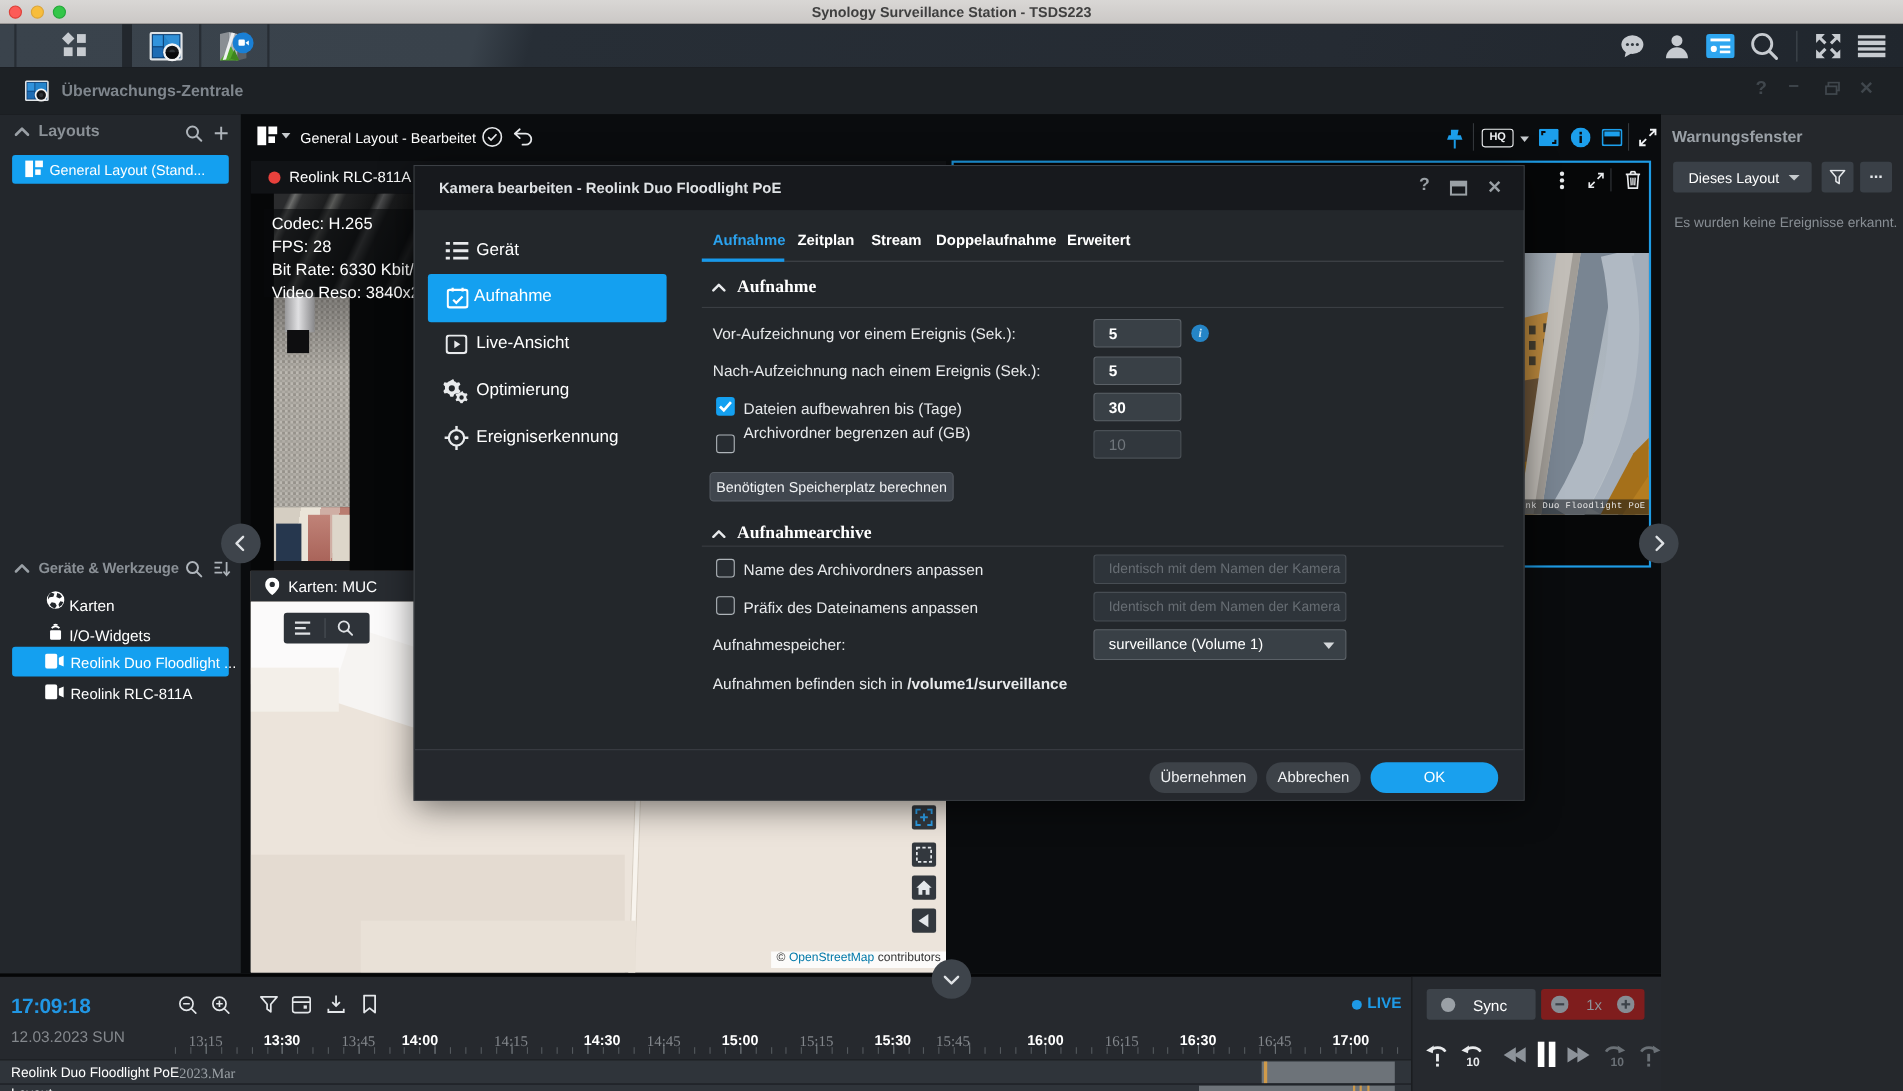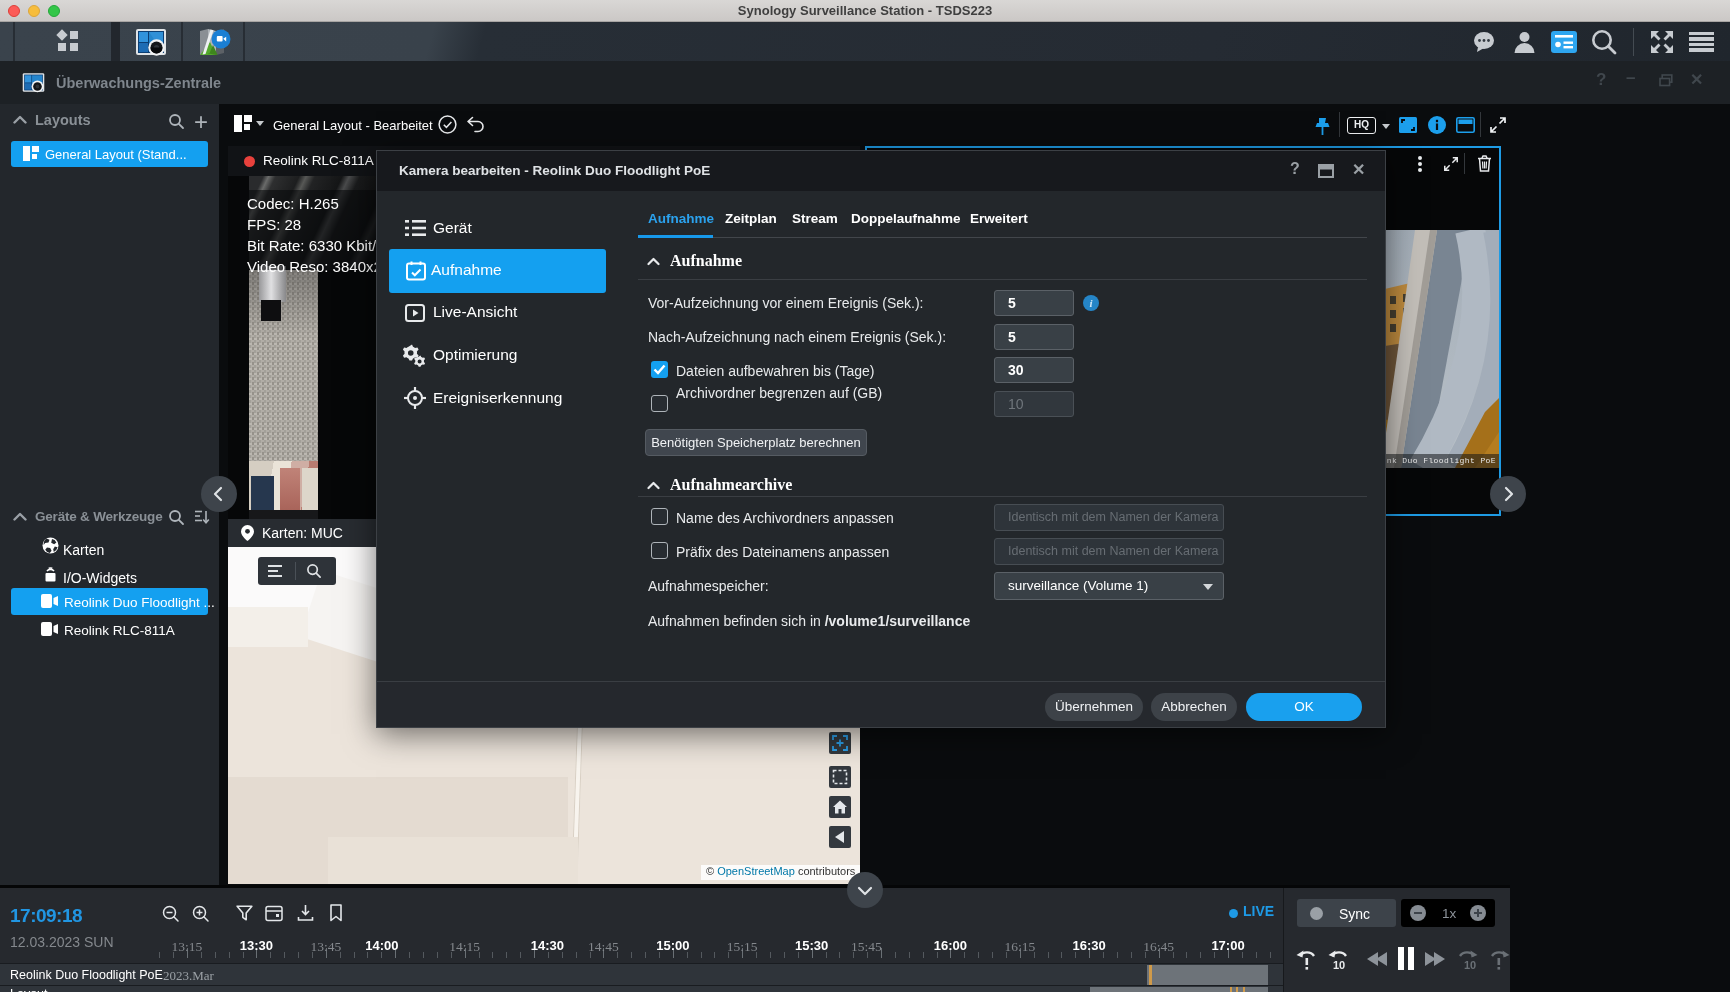--- a/index.html
+++ b/index.html
@@ -377,20 +377,34 @@
 
         <polygon points="632,168 632,238 588,238 618,182" fill="#a5701a"></polygon>
         <polygon points="632,202 632,238 608,238" fill="#b57d20"></polygon>
       </svg>
       
       <div class="abs" style="left:0;top:224px;width:632px;height:14px;background:rgba(20,22,24,0.55);color:#e8e8e8;font-family:'Liberation Mono',monospace;font-size:8px;text-align:right;padding-right:3px;letter-spacing:0.4px;line-height:14px;">Reolink Duo Floodlight PoE</div>
     </div>
   </div>
 </div>
 
+<div class="abs" id="rightbar" style="left:1510px;top:104px;width:220px;height:888px;background:#25282c;">
+  <div class="abs" style="left:10px;top:13px;font-size:14.5px;font-weight:bold;color:#9aa0a6;">Warnungsfenster</div>
+  <div class="abs" style="left:11px;top:43px;width:126px;height:28px;background:#3a4047;border-radius:3px;">
+    <div class="abs" style="left:14px;top:7px;font-size:13px;color:#fff;">Dieses Layout</div>
+    <div class="abs" style="left:105px;top:12px;width:0;height:0;border-left:5px solid transparent;border-right:5px solid transparent;border-top:5.5px solid #c6cacd;"></div>
+  </div>
+  <div class="abs" style="left:146px;top:43px;width:29px;height:28px;background:#3a4047;border-radius:3px;">
+        <svg style="position:absolute;left:7px;top:7px;" width="15" height="14" viewBox="0 0 15 14">
+          <path d="M1 1 h13 l-5 6 v6 l-3 -2.2 V7 z" fill="none" stroke="#e4e7ea" stroke-width="1.4" stroke-linejoin="round"></path>
+        </svg>
+      </div>
+  <div class="abs" style="left:181px;top:43px;width:29px;height:28px;background:#3a4047;border-radius:3px;color:#e4e7ea;font-size:15px;font-weight:bold;text-align:center;line-height:22px;">...</div>
+  <div class="abs" style="left:12px;top:91px;font-size:12.5px;color:#888e94;white-space:nowrap;">Es wurden keine Ereignisse erkannt.</div>
+</div>
 
 <div class="abs" id="timeline" style="left:0;top:885px;width:1510px;height:107px;background:#26292e;border-top:3px solid #050607;">
   <div class="abs" style="left:10px;top:17px;font-size:19px;font-weight:bold;color:#2196e3;letter-spacing:-0.5px;">17:09:18</div>
   <div class="abs" style="left:10px;top:46px;font-size:14px;color:#84888d;">12.03.2023 SUN</div>
 
   <svg class="abs" style="left:162px;top:17px;" width="18" height="18" viewBox="0 0 18 18">
         <circle cx="7.5" cy="7.5" r="6" fill="none" stroke="#e4e7ea" stroke-width="1.5"></circle>
         <line x1="11.8" y1="11.8" x2="16" y2="16" stroke="#e4e7ea" stroke-width="1.5" stroke-linecap="round"></line>
         <line x1="4.5" y1="7.5" x2="10.5" y2="7.5" stroke="#e4e7ea" stroke-width="1.5"></line>
       </svg>
@@ -549,21 +563,21 @@
     <div class="abs" style="left:1230px;top:1px;width:2px;height:14px;background:#cf9a4a;"></div>
     <div class="abs" style="left:1236px;top:1px;width:2px;height:14px;background:#cf9a4a;"></div>
     <div class="abs" style="left:1243px;top:1px;width:2px;height:14px;background:#cf9a4a;"></div>
   </div>
 
   <div class="abs" style="left:1283px;top:0;width:227px;height:107px;background:#26292e;border-left:1px solid #17191c;">
     <div class="abs" style="left:13px;top:11px;width:99px;height:28px;background:#3d434a;border-radius:3px;">
       <div class="abs" style="left:13px;top:8px;width:13px;height:13px;border-radius:50%;background:#9aa0a6;"></div>
       <div class="abs" style="left:42px;top:7px;font-size:14px;color:#fff;">Sync</div>
     </div>
-    <div class="abs" style="left:117px;top:11px;width:94px;height:28px;background:#000000;border-radius:3px;">
+    <div class="abs" style="left:117px;top:11px;width:94px;height:28px;background:#7f1d1d;border-radius:3px;">
       <svg class="abs" style="left:9px;top:6px;" width="16" height="16" viewBox="0 0 16 16">
             <circle cx="8" cy="8" r="8" fill="#868c93"></circle>
             <rect x="4" y="7" width="8" height="2" fill="#3d434a"></rect>
           </svg>
       <div class="abs" style="left:41px;top:7px;font-size:13.5px;color:#8d939a;">1x</div>
       <svg class="abs" style="left:69px;top:6px;" width="16" height="16" viewBox="0 0 16 16">
             <circle cx="8" cy="8" r="8" fill="#868c93"></circle>
             <rect x="4" y="7" width="8" height="2" fill="#3d434a"></rect>
             <rect x="7" y="4" width="2" height="8" fill="#3d434a"></rect>
           </svg>

